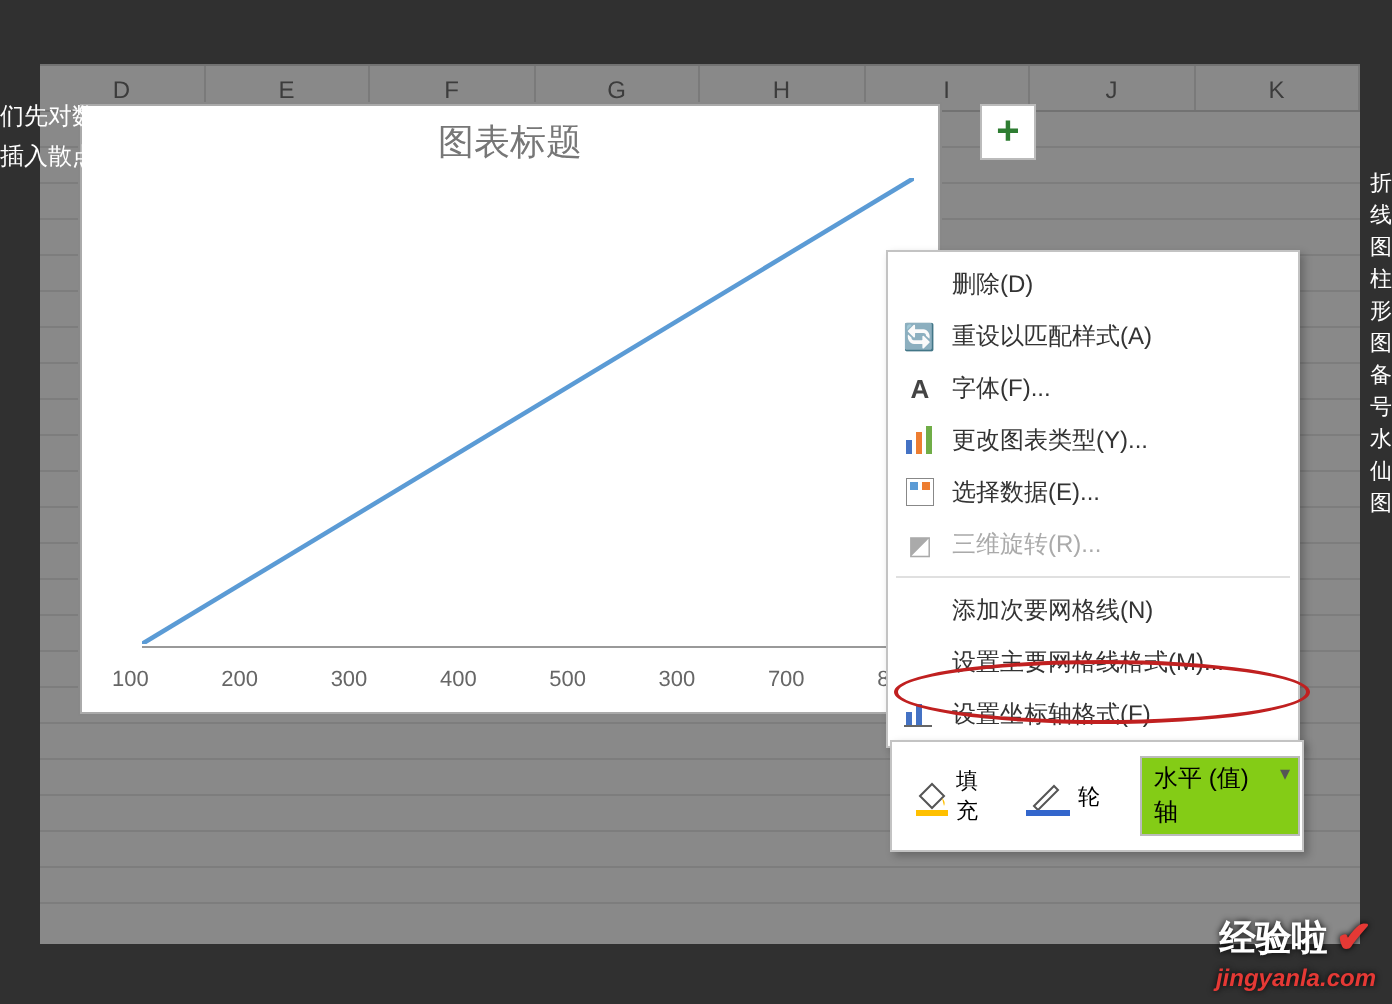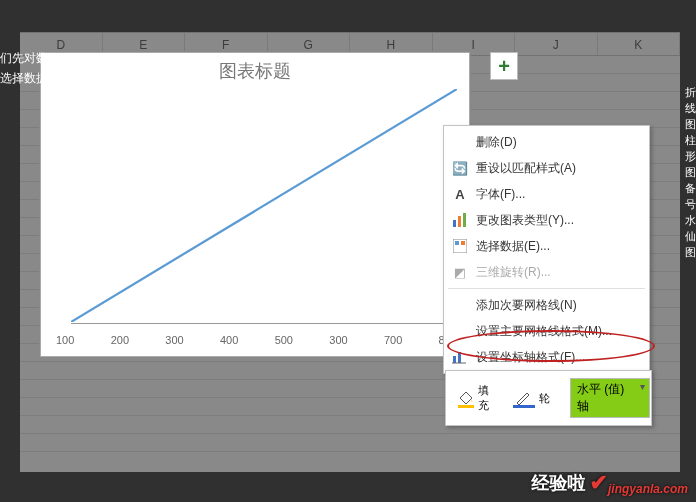--- a/index.html
+++ b/index.html
@@ -211,22 +211,22 @@
   }
   .watermark {
     position: absolute;
     right: 8px;
     bottom: 6px;
     z-index: 10;
     color:#fff;
     font-size:14px;
     font-weight:bold;
     display:flex;
-    flex-direction:row;
-    align-items:flex-end;
+    flex-direction:column;
+    align-items:center;
     text-shadow:0 0 3px #000;
   }
   .watermark .brand{display:flex;align-items:center;gap:4px;font-size:18px;}
   .check{color:#e53935;font-size:22px;font-weight:bold;}
   .wm-url{font-size:12px;font-style:italic;color:#e53935;}
   .chart-embed::before{
     content:"";
     position:absolute;
     left:-2px;right:-2px;top:-2px;bottom:-2px;
     border:1px solid #888;
@@ -273,21 +273,21 @@
       <div class="grow"></div>
       <div class="grow"></div>
       <div class="grow"></div>
     <div class="grow"></div>
       <div class="grow"></div>
   </div>
 </div>
 
 <div class="side-text">
   <div>们先对数</div>
-  <div>选择数据</div>
+  <div>插入散点</div>
 </div>
 
 <div class="right-panel-hints">
   <div>折线图</div>
   <div>柱形图</div>
   <div>备号</div>
   <div>水仙图</div>
 </div>
 
 <div class="chart-embed">

